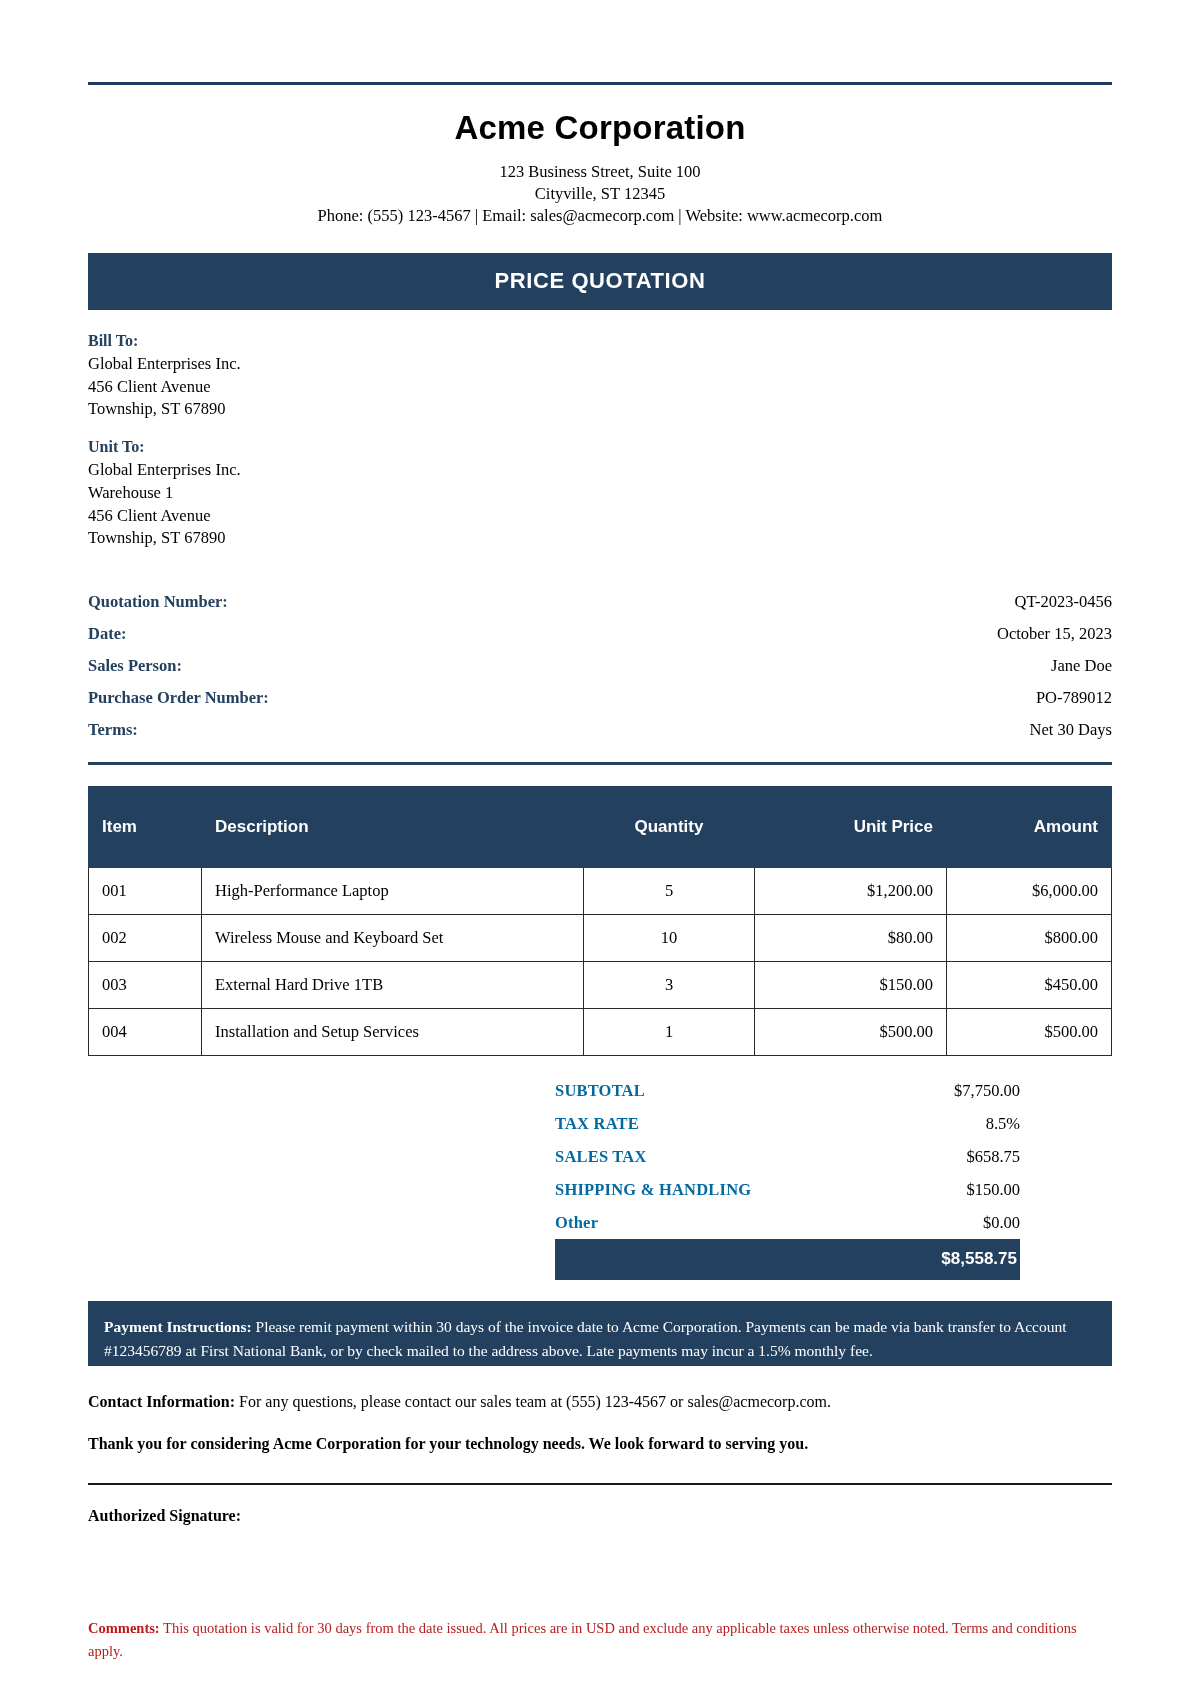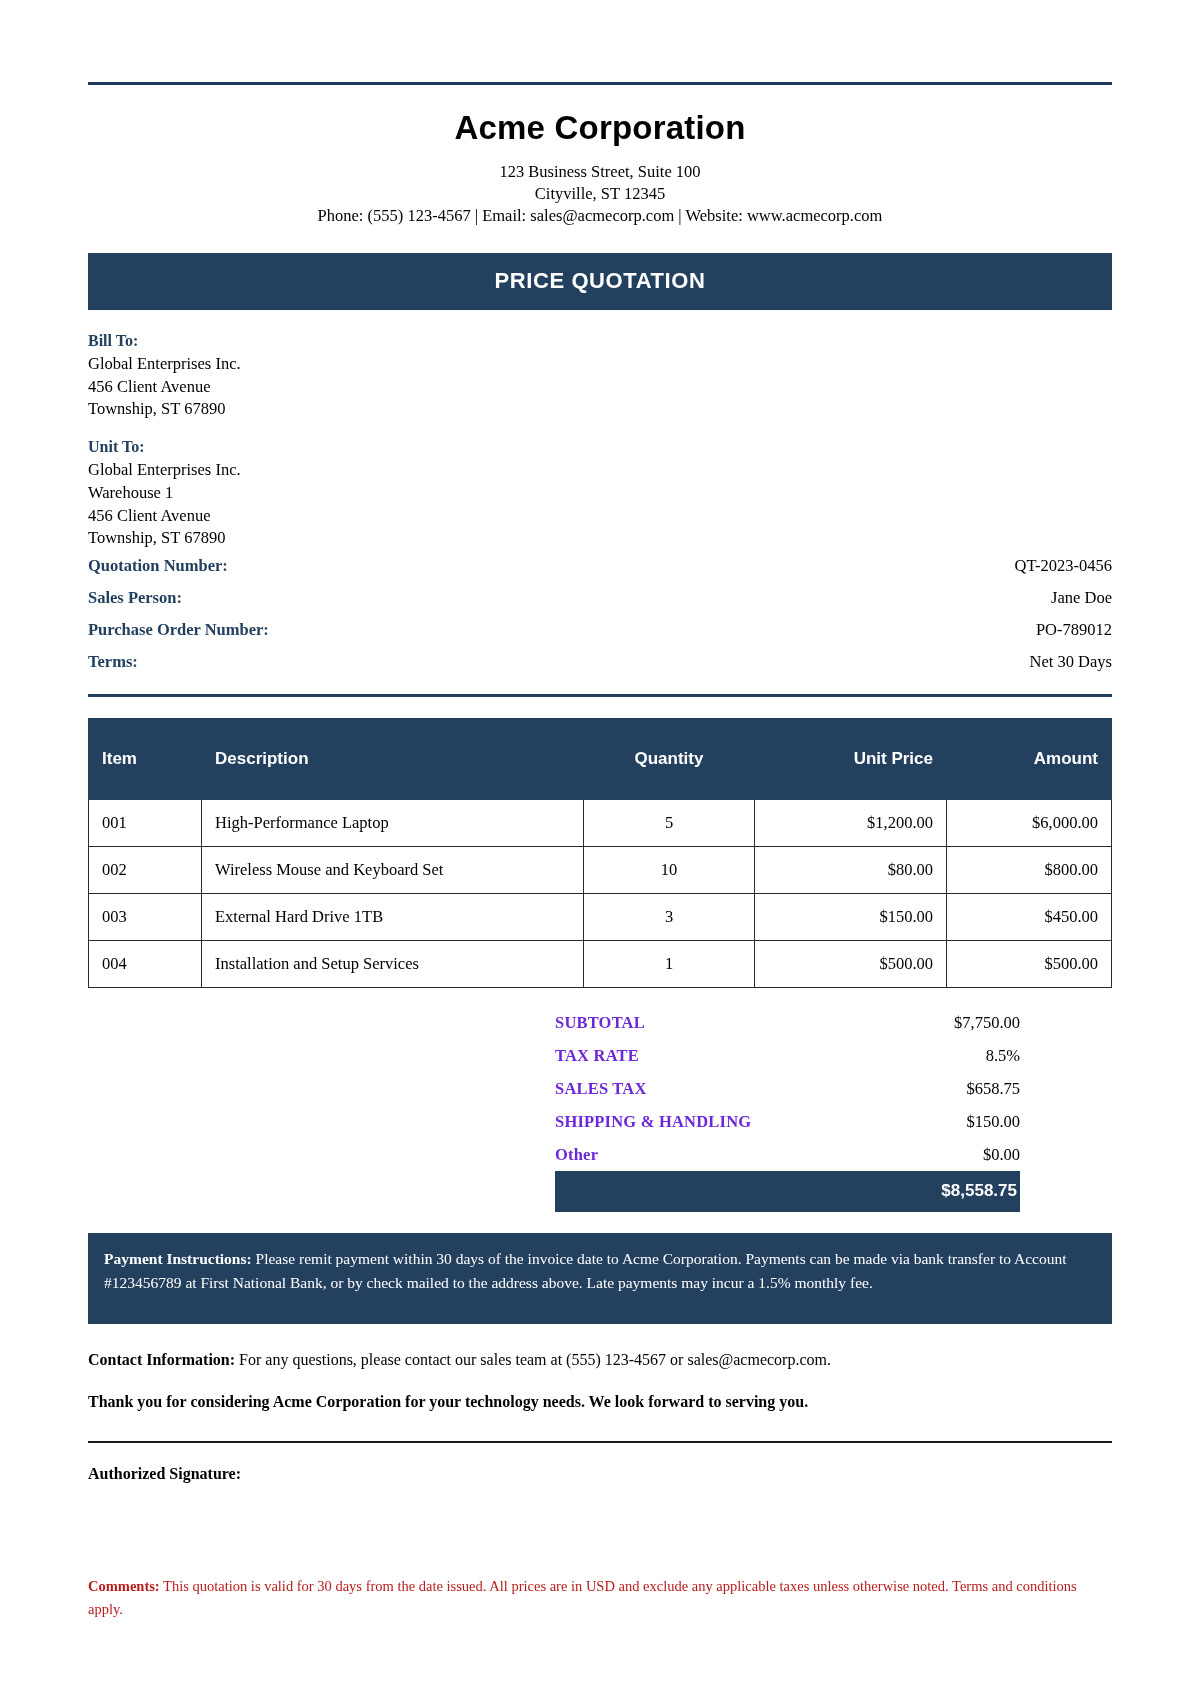--- a/index.html
+++ b/index.html
@@ -67,21 +67,21 @@
     margin-bottom: 3px;
   }
   .addr-line {
     font-size: 16.5px;
     line-height: 1.38;
     color: #000;
   }
   .addr-block + .addr-block { margin-top: 17px; }
 
   
-  .meta { }
+  .meta { margin-top: 36px; }
   .meta-row {
     display: flex;
     justify-content: space-between;
     align-items: baseline;
     padding: 6px 0;
   }
   .meta-label {
     color: #24405f;
     font-weight: bold;
     font-size: 16.5px;
@@ -132,21 +132,21 @@
     margin-left: 467px;
     width: 465px;
   }
   .totals-row {
     display: flex;
     justify-content: space-between;
     align-items: baseline;
     padding: 6.5px 0;
   }
   .totals-label {
-    color: #6d28d9;
+    color: #0369a1;
     font-weight: bold;
     font-size: 16.5px;
     letter-spacing: 0.2px;
   }
   .totals-value {
     font-size: 16.5px;
     color: #000;
   }
   .grand-total {
     background: #24405f;
@@ -158,21 +158,21 @@
   .grand-total .gt-value {
     font-family: "Liberation Sans", "DejaVu Sans", sans-serif;
     font-weight: bold;
     font-size: 17px;
   }
 
   
   .payment-box {
     background: #24405f;
     color: #ffffff;
-    padding: 14px 16px 29px 16px;
+    padding: 14px 16px 3px 16px;
     margin-top: 21px;
     font-size: 15.5px;
     line-height: 1.55;
   }
   .payment-box .pi-label { font-weight: bold; }
 
   
   .contact {
     margin-top: 24px;
     font-size: 16px;
@@ -240,20 +240,24 @@
       <div class="addr-line">Township, ST 67890</div>
     </div>
   </div>
 
   <div class="meta">
     <div class="meta-row">
       <span class="meta-label">Quotation Number:</span>
       <span class="meta-value">QT-2023-0456</span>
     </div>
     <div class="meta-row">
+      <span class="meta-label">Date:</span>
+      <span class="meta-value">October 15, 2023</span>
+    </div>
+    <div class="meta-row">
       <span class="meta-label">Sales Person:</span>
       <span class="meta-value">Jane Doe</span>
     </div>
     <div class="meta-row">
       <span class="meta-label">Purchase Order Number:</span>
       <span class="meta-value">PO-789012</span>
     </div>
     <div class="meta-row">
       <span class="meta-label">Terms:</span>
       <span class="meta-value">Net 30 Days</span>

